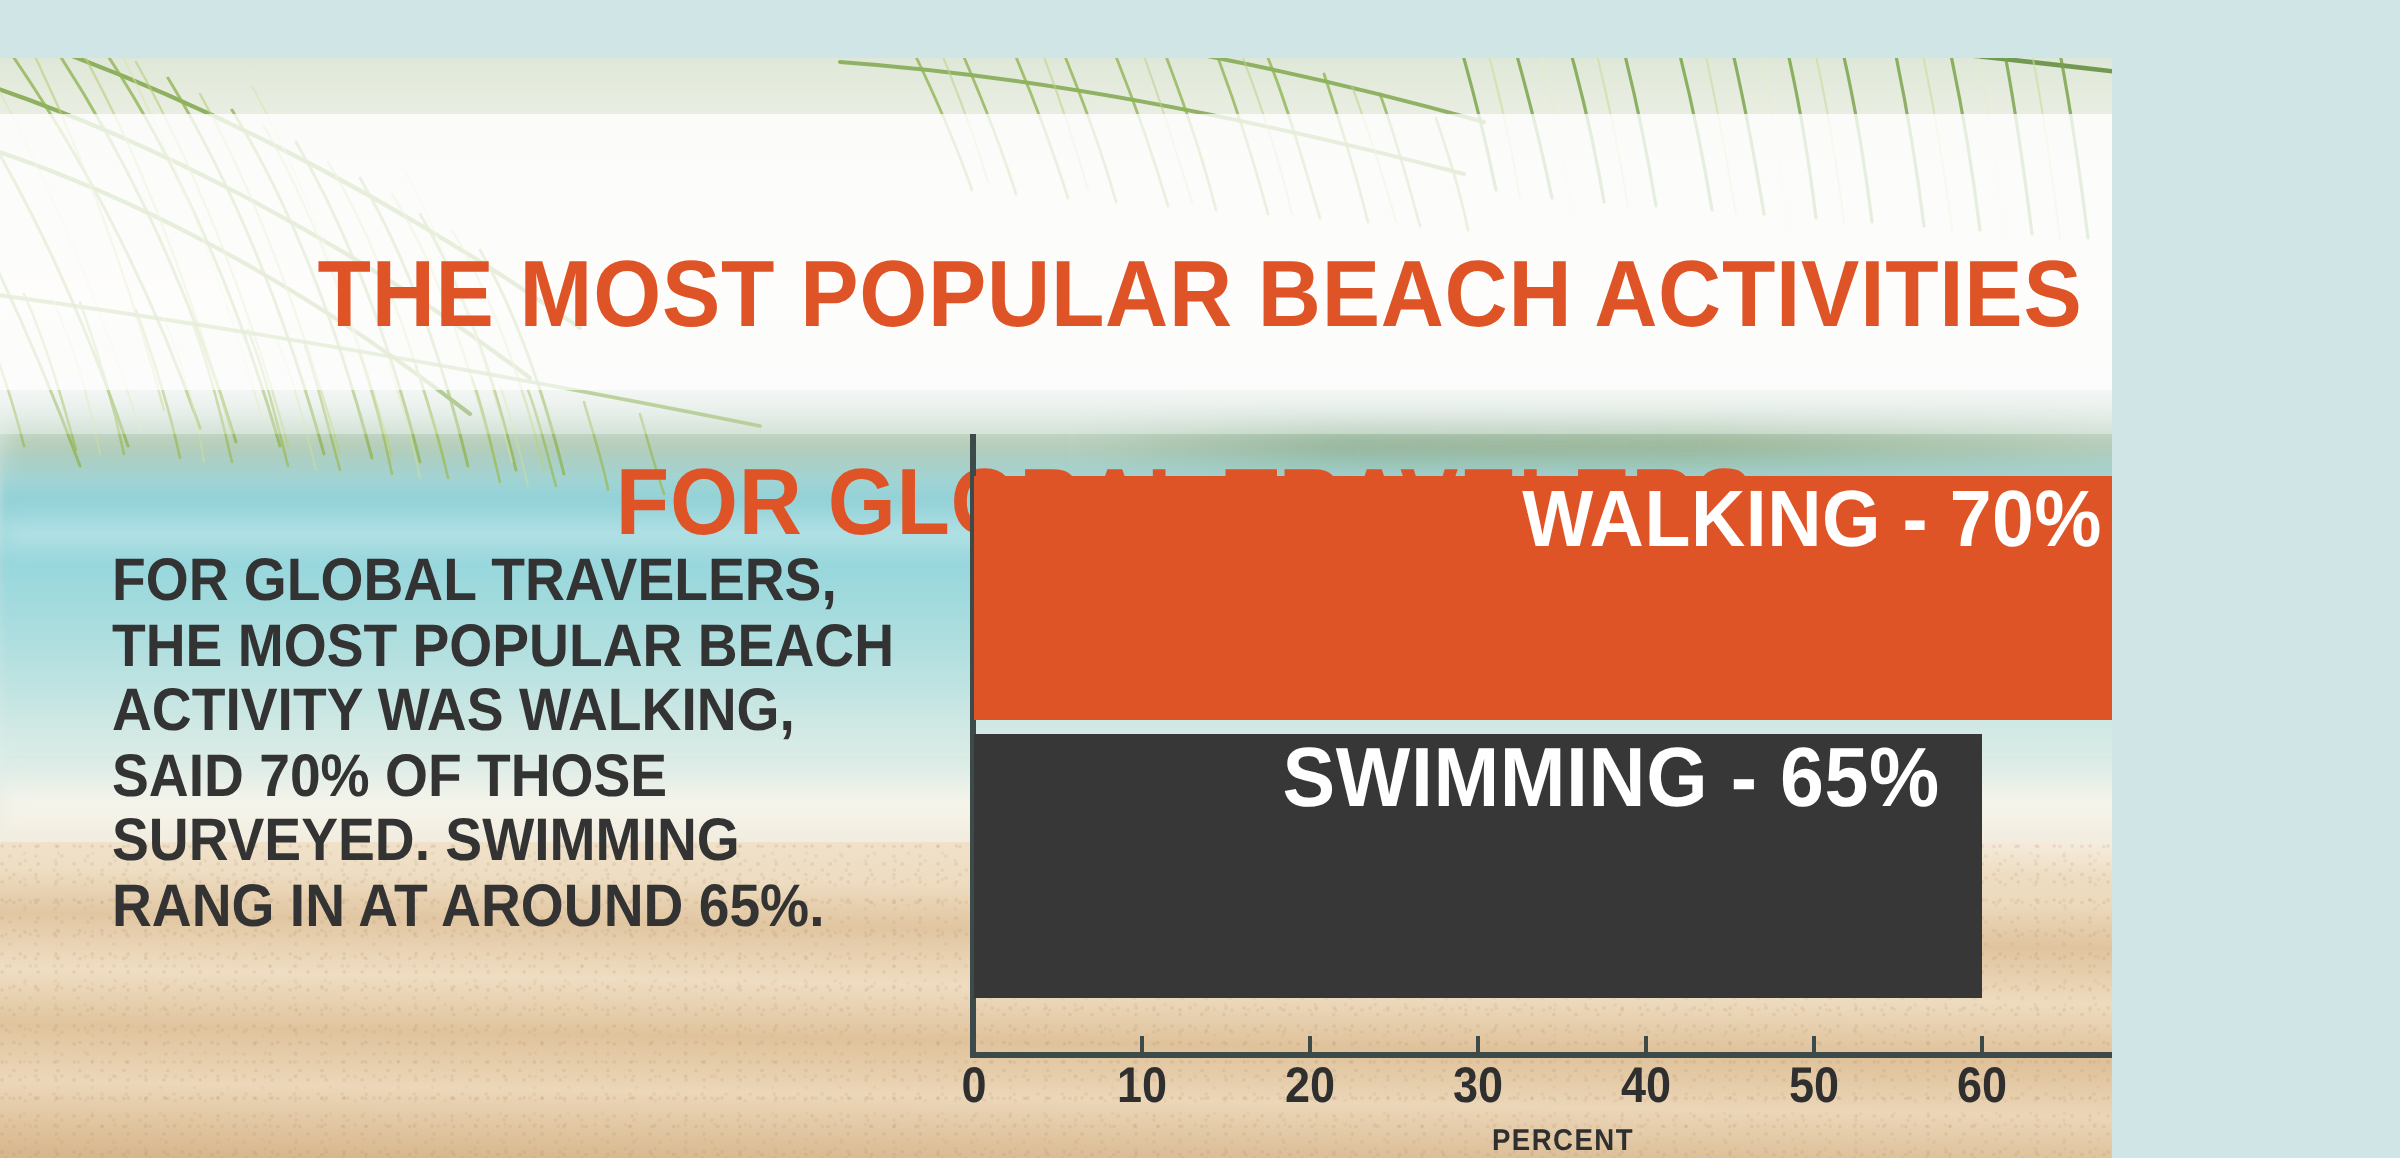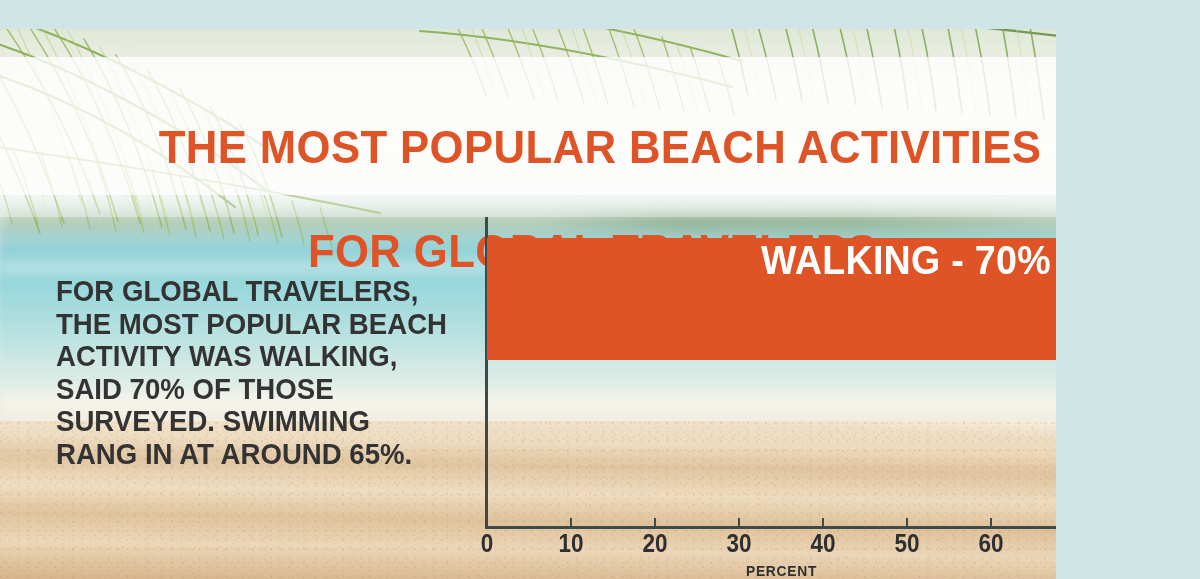--- a/index.html
+++ b/index.html
@@ -434,17 +434,20 @@
         <div class="tick-label" style="left: 823px;">40</div>
         <div class="tick-label" style="left: 907px;">50</div>
         <div class="tick-label" style="left: 991px;">60</div>
         <div class="tick-label" style="left: 1075px;">70</div>
       </div>
 
     <div class="bar bar-walking" style="width: 588px; background: rgb(223, 84, 38);">
       <span class="bar-label">WALKING - 70%</span>
     </div>
 
+    <div class="bar bar-swimming" style="width: 504px; background: rgb(55, 55, 55);">
+      <span class="bar-label">SWIMMING - 65%</span>
+    </div>
 
     <div class="axis-title">PERCENT</div>
   </div>
 
 </div>
 
 </body></html>

